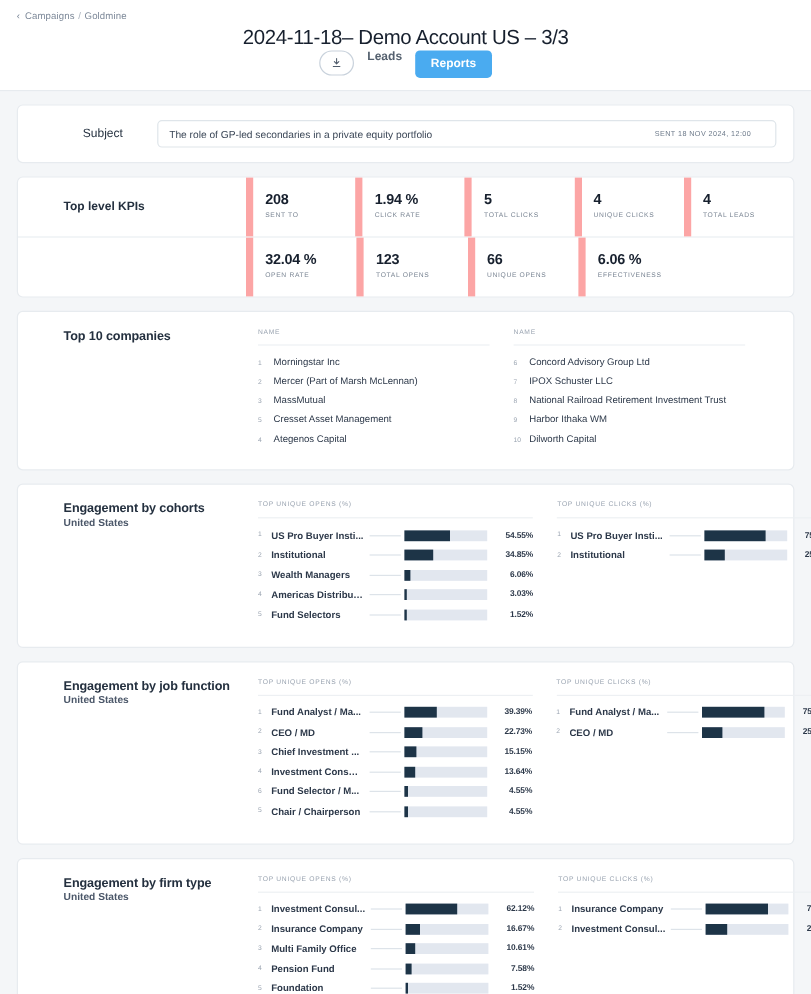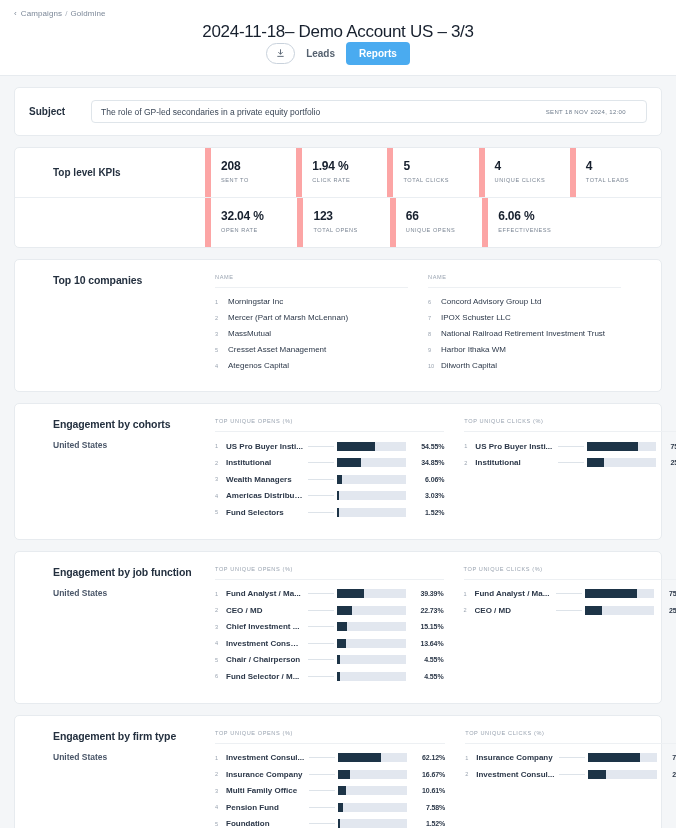--- a/index.html
+++ b/index.html
@@ -38,21 +38,21 @@
     align-items: center;
     justify-content: space-between;
     flex-direction: column;
   }
   .page-title {
     font-size: 17px;
     font-weight: 400;
     letter-spacing: -0.3px;
     color: #17202e;
   }
-  .actions { display: flex; align-items: center; gap: 11px; }
+  .actions { display: flex; align-items: flex-start; gap: 11px; }
   .dl-btn {
     width: 29px; height: 21px;
     border: 1px solid #c9d2dc;
     border-radius: 11px;
     display: flex; align-items: center; justify-content: center;
     background: #fff;
     cursor: pointer;
   }
   .dl-btn svg { display: block; }
   .leads-link {
@@ -78,22 +78,22 @@
   .card {
     background: #ffffff;
     border: 1px solid #e7ebef;
     border-radius: 5px;
     margin-bottom: 11px;
   }
 
   
   .subject-card { display: flex; align-items: center; padding: 12px 14px; }
   .subject-label {
-    font-size: 10px; font-weight: 700; color: #24303f;
-    width: 62px; flex: none;
+    font-size: 10px; font-weight: 400; color: #24303f;
+    width: 62px; flex: none; margin-left: 40px;
   }
   .subject-field {
     flex: 1;
     border: 1px solid #dfe5ea;
     border-radius: 4px;
     height: 23px;
     display: flex;
     align-items: center;
     padding: 0 9px;
     background: #fff;
@@ -136,21 +136,21 @@
   }
   .kpi-lab {
     font-size: 5.6px; color: #7b8694; letter-spacing: .55px;
     margin-top: 3px; text-transform: uppercase;
   }
 
   
   .sec { display: flex; padding: 14px 0 18px 0; }
   .sec-left { width: 200px; flex: none; padding-left: 38px; }
   .sec-title { font-size: 10.5px; font-weight: 700; color: #24303f; letter-spacing: -0.1px; }
-  .sec-sub { font-size: 8.5px; font-weight: 700; color: #4b5769; margin-top: 10px; }
+  .sec-sub { font-size: 8.5px; font-weight: 700; color: #4b5769; }
   .sec-right { flex: 1; display: flex; gap: 20px; padding-right: 40px; }
   .col { flex: 1; min-width: 0; }
   .col-head {
     font-size: 5.6px; color: #9aa4b1; letter-spacing: .6px;
     text-transform: uppercase;
     padding-bottom: 7px;
     border-bottom: 1px solid #edf0f3;
   }
 
   
@@ -458,31 +458,31 @@
               <div class="bar-item">
                 <span class="bar-idx">4</span>
                 <span class="bar-label">Investment Consul...</span>
                 <span class="bar-dash"></span>
                 <span class="bar-track">
                   <span class="bar-fill" style="width: 9.4116px;"></span>
                 </span>
                 <span class="bar-val">13.64%</span>
               </div>
               <div class="bar-item">
+                <span class="bar-idx">6</span>
+                <span class="bar-label">Fund Selector / M...</span>
+                <span class="bar-dash"></span>
+                <span class="bar-track">
+                  <span class="bar-fill" style="width: 3.1395px;"></span>
+                </span>
+                <span class="bar-val">4.55%</span>
+              </div>
+              <div class="bar-item">
                 <span class="bar-idx">5</span>
                 <span class="bar-label">Chair / Chairperson</span>
-                <span class="bar-dash"></span>
-                <span class="bar-track">
-                  <span class="bar-fill" style="width: 3.1395px;"></span>
-                </span>
-                <span class="bar-val">4.55%</span>
-              </div>
-              <div class="bar-item">
-                <span class="bar-idx">6</span>
-                <span class="bar-label">Fund Selector / M...</span>
                 <span class="bar-dash"></span>
                 <span class="bar-track">
                   <span class="bar-fill" style="width: 3.1395px;"></span>
                 </span>
                 <span class="bar-val">4.55%</span>
               </div>
             </div>
         </div>
         <div class="col">
           <div class="col-head">TOP UNIQUE CLICKS (%)</div>

